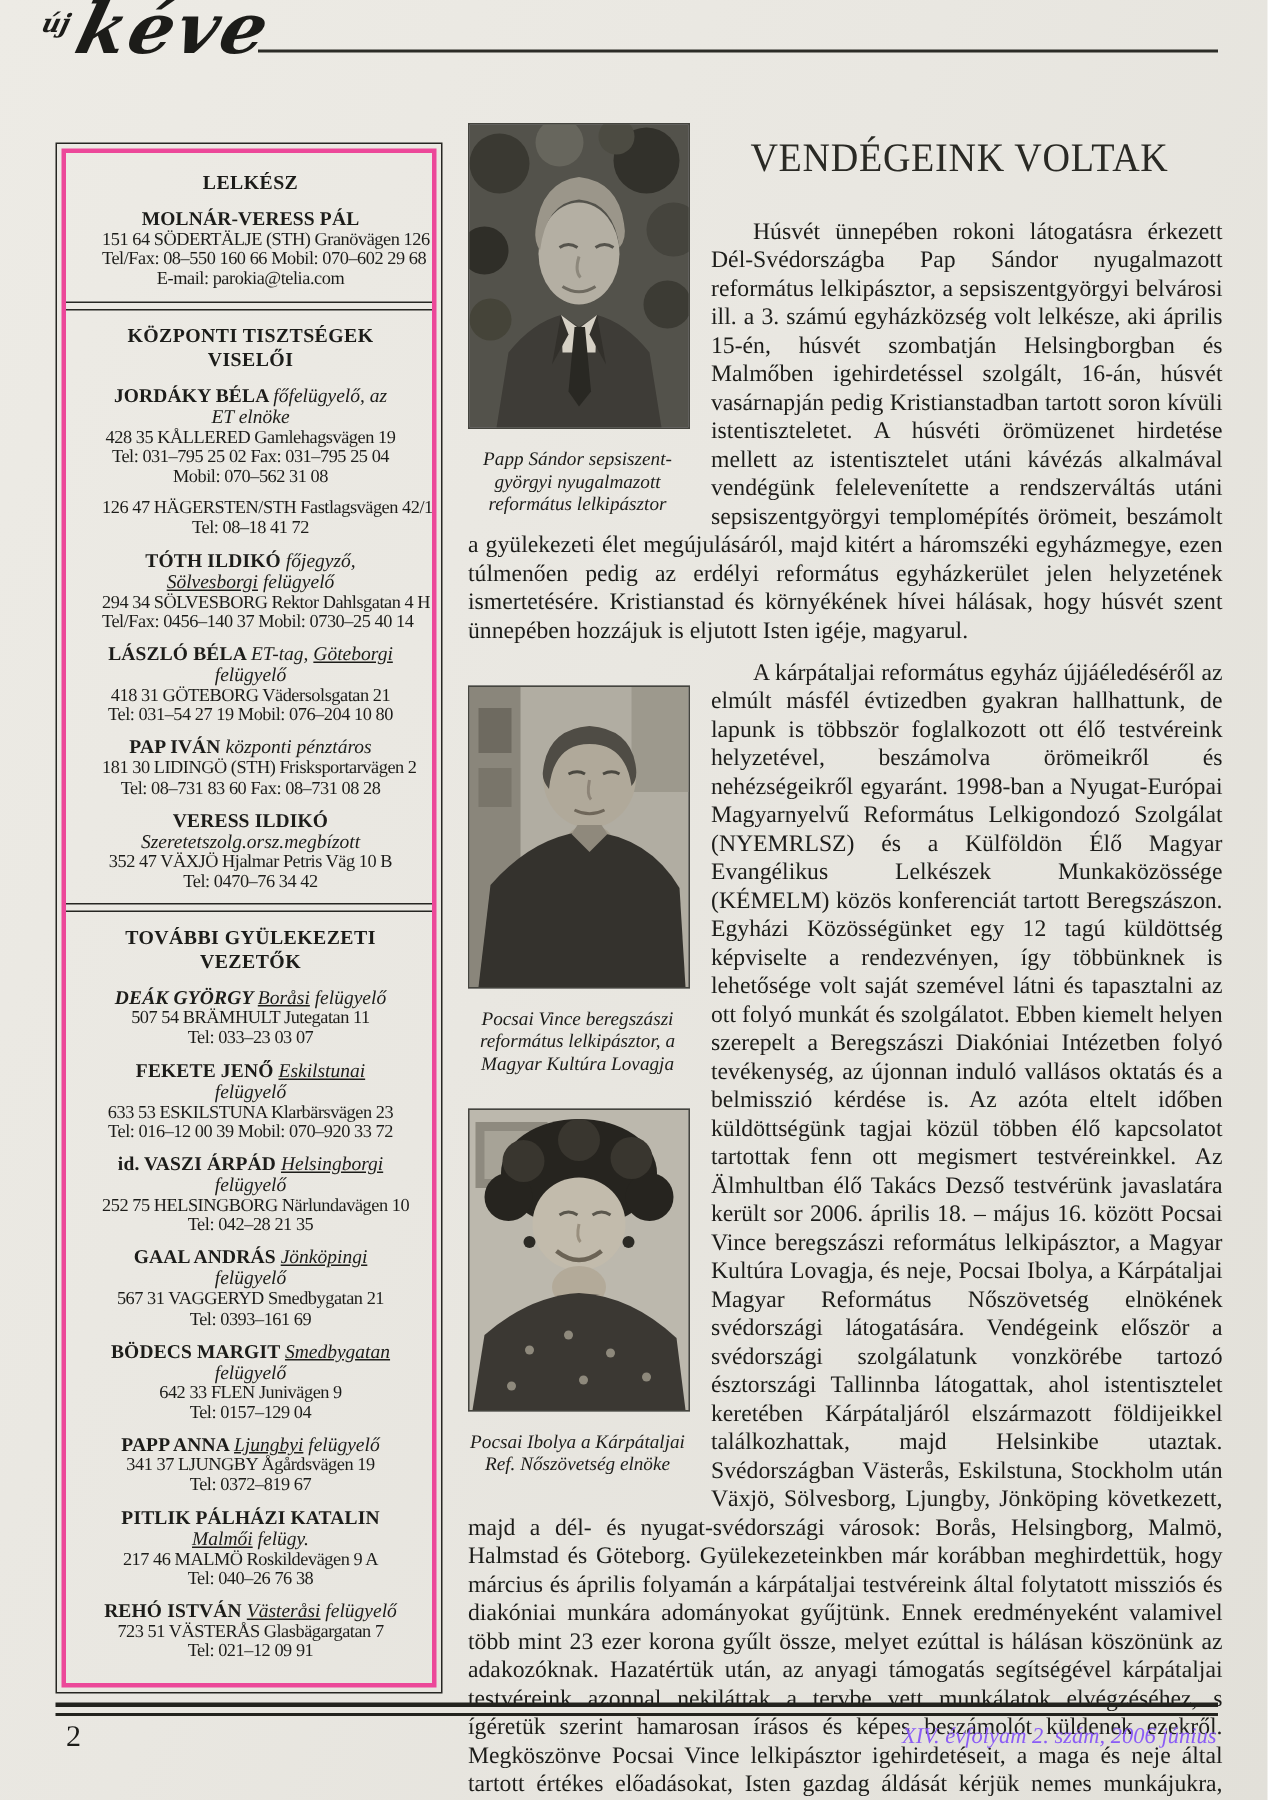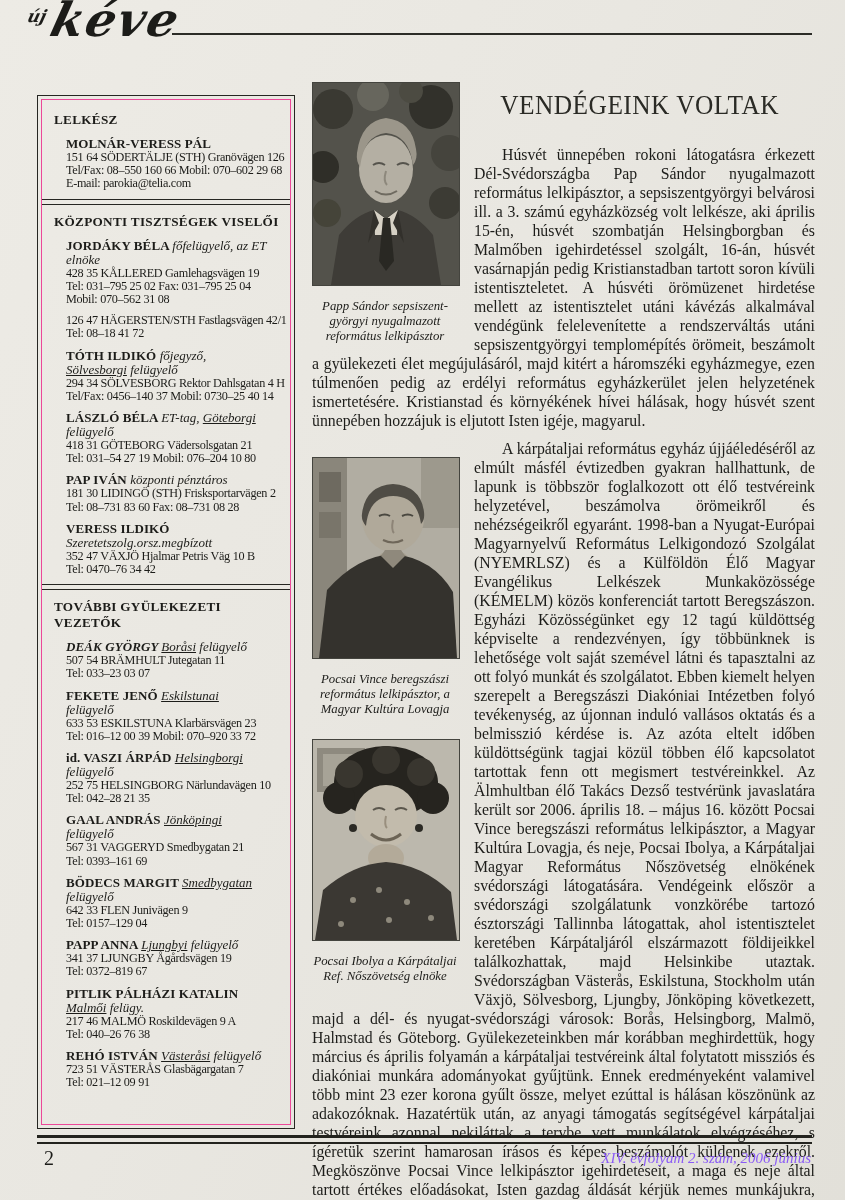--- a/index.html
+++ b/index.html
@@ -21,21 +21,21 @@
     font-size:47px;letter-spacing:2px;transform:skewX(-14deg);
   }
   .masthead-rule{position:absolute;top:33px;left:172px;width:640px;border-top:2px solid #2c2c27;}
   
   .sidebar{
     position:absolute;top:95px;left:37px;width:258px;height:1034px;
     border:1px solid #262622;box-sizing:border-box;background:transparent;
   }
   .sidebar-inner{
     position:absolute;top:3px;left:3px;right:3px;bottom:3px;
-    border:1px solid #ec4899;padding:8px 10px 6px 12px;overflow:hidden;
+    border:3px solid #ec4899;padding:8px 10px 6px 12px;overflow:hidden;text-align:center;
   }
   .sb-heading{
     font-weight:700;font-size:13.2px;letter-spacing:.3px;margin:4px 0 9px;
   }
   .entry{margin:0 12px 8px;}
   .entry-head{font-size:13px;line-height:14px;}
   .entry-name{font-weight:700;letter-spacing:.1px;}
   .entry-name.it{font-style:italic;}
   .role{font-style:italic;}
   .role .ru{text-decoration:underline;}

